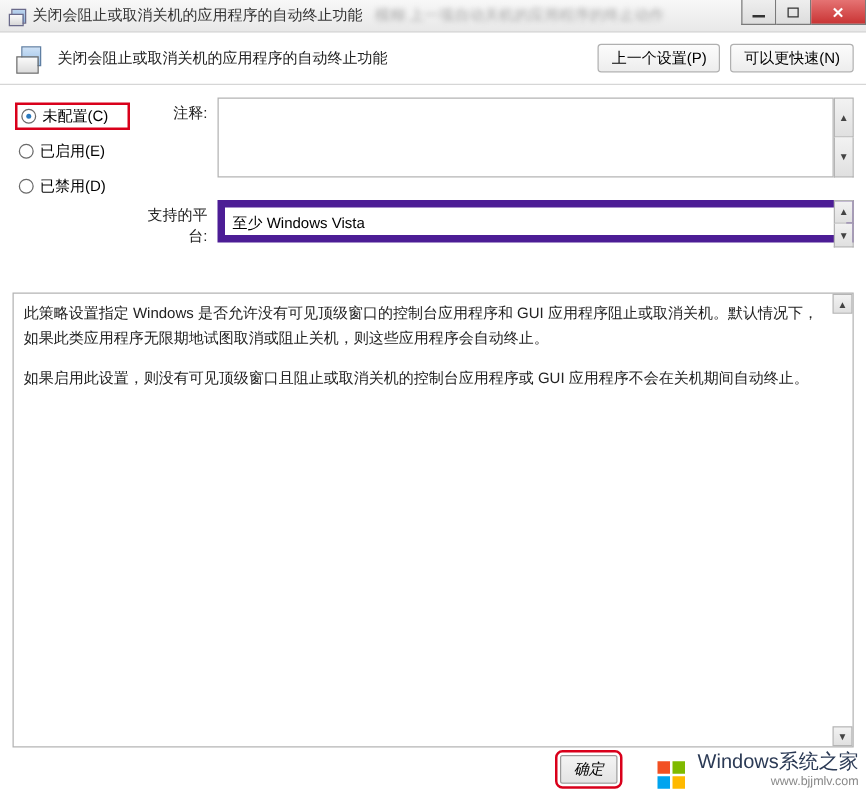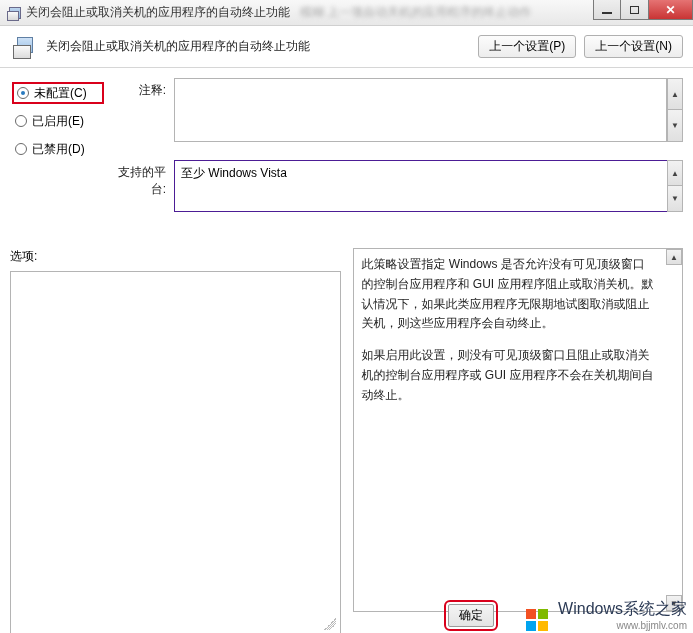--- a/index.html
+++ b/index.html
@@ -181,23 +181,23 @@
       font-size:8px; color:#444;
       cursor:pointer;
     }
     .ud-btn + .ud-btn { border-top:none; }
 
     .platform-box {
       flex:1;
       position:relative;
     }
     .platform-inner {
-      border:1px solid #4c1d95;
+      border:6px solid #4c1d95;
       background:#fff;
-      height:52px;
+      height:34px;
       padding:4px 6px;
       font-size:12px;
     }
     .platform-ud {
       position:absolute; right:0; top:0;
       width:16px; height:100%;
       display:flex; flex-direction:column;
     }
 
     .lower {
@@ -254,20 +254,21 @@
     .ok-btn {
       position:absolute;
       left:448px; bottom:6px;
       padding:2px 10px;
       border:1px solid #9b9b9b;
       background:linear-gradient(#f4f4f4,#e4e4e4);
       border-radius:2px;
       font-size:12px;
       outline:2px solid #d9001b;
       outline-offset:2px;
+      font-style:italic;
     }
 
     .watermark {
       position:absolute;
       right:6px; bottom:2px;
       display:flex; align-items:flex-end;
       background:rgba(255,255,255,0.0);
       pointer-events:none;
     }
     .wm-icon {
@@ -302,21 +303,21 @@
         <span>✕</span>
       </div>
   </div>
 </div>
 
 <div class="header-row">
   <span class="header-icon"></span>
   <span class="header-title">关闭会阻止或取消关机的应用程序的自动终止功能</span>
   <div class="nav-buttons">
     <div class="nav-btn">上一个设置(P)</div>
-    <div class="nav-btn">上一个设置(N)</div>
+    <div class="nav-btn">可以更快速(N)</div>
   </div>
 </div>
 
 <div class="main">
   <div class="radio-col">
     <div class="radio-item highlight">
       <span class="radio-dot selected"></span>
       <span class="radio-label">未配置(C)</span>
     </div>
     <div class="radio-item">
@@ -346,24 +347,20 @@
           <div class="ud-btn">▲</div>
           <div class="ud-btn">▼</div>
         </div>
       </div>
     </div>
   </div>
 </div>
 
 <div class="lower">
   <div class="col">
-    <div class="col-label">选项:</div>
-    <div class="big-box options-box"></div>
-  </div>
-  <div class="col">
     <div class="big-box help-box-wrap help-box">
       <div class="help-text">
         <p>此策略设置指定 Windows 是否允许没有可见顶级窗口的控制台应用程序和 GUI 应用程序阻止或取消关机。默认情况下，如果此类应用程序无限期地试图取消或阻止关机，则这些应用程序会自动终止。</p>
         <p>如果启用此设置，则没有可见顶级窗口且阻止或取消关机的控制台应用程序或 GUI 应用程序不会在关机期间自动终止。</p>
       </div>
       <div class="ud-right">
         <div class="ud-btn">▲</div>
         <div class="ud-spacer"></div>
         <div class="ud-btn">▼</div>
       </div>

